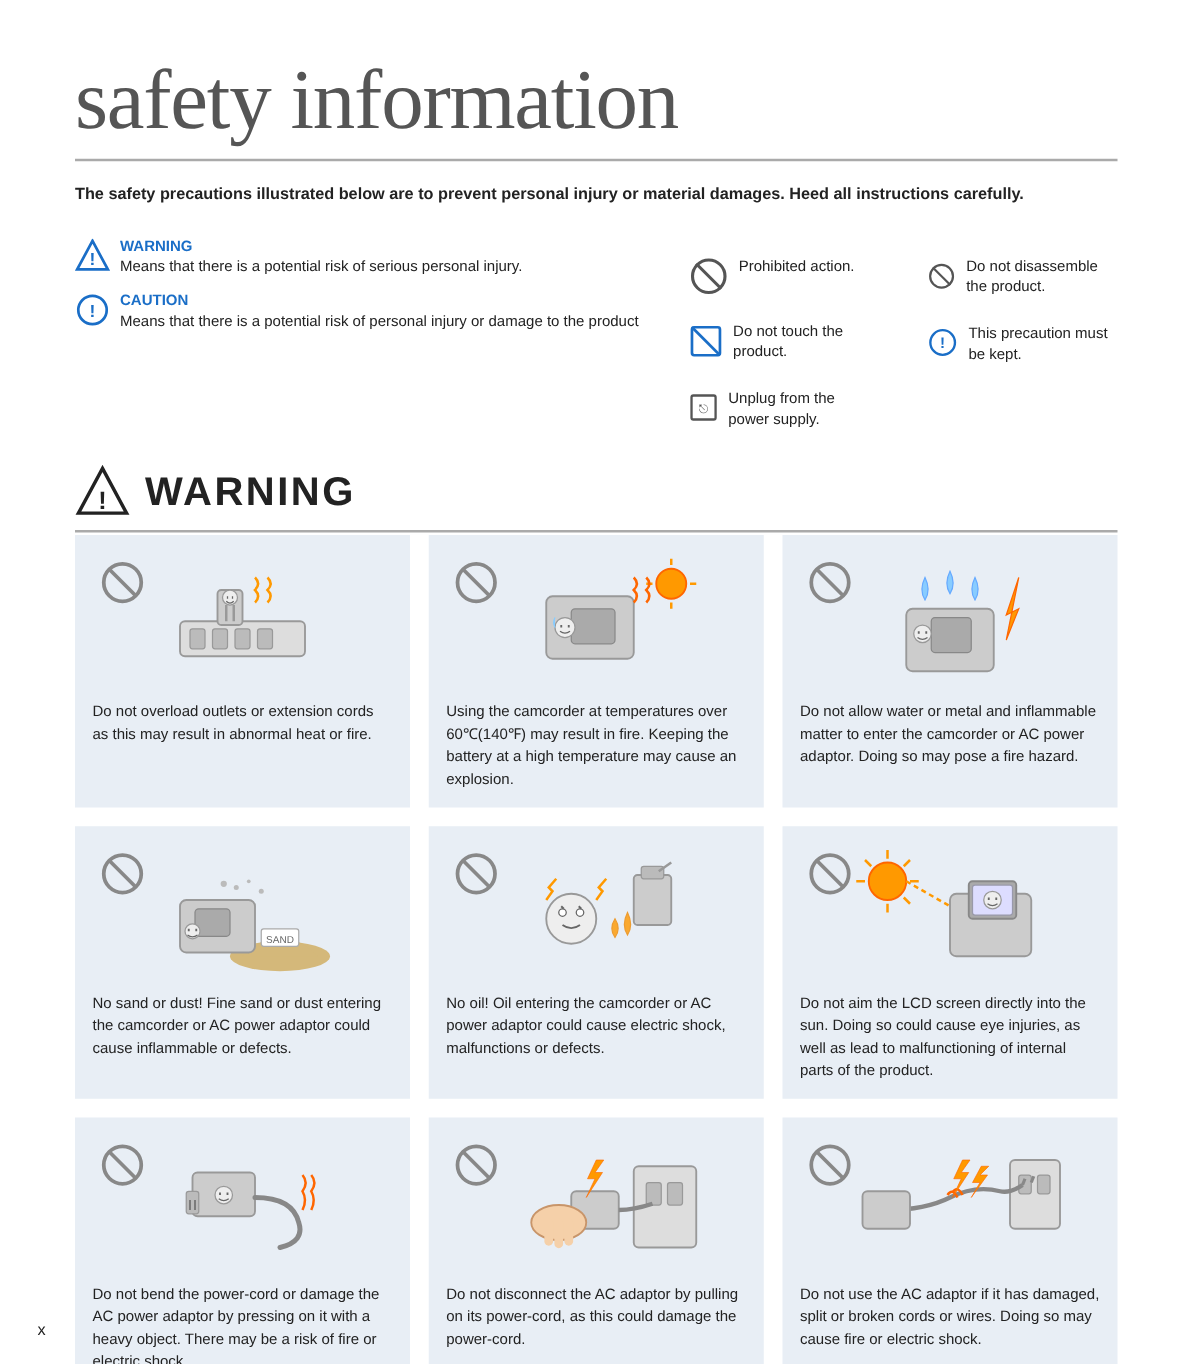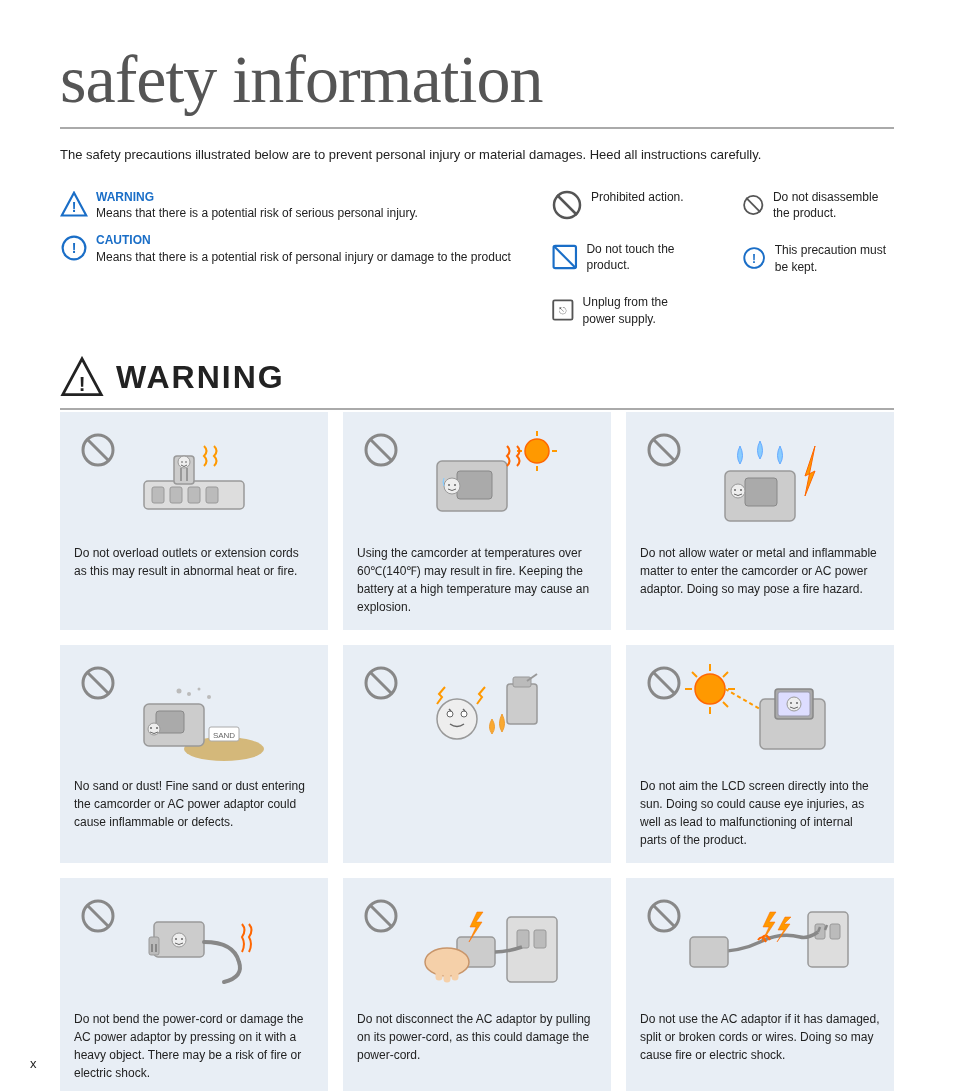--- a/index.html
+++ b/index.html
@@ -22,20 +22,21 @@
       padding-bottom: 8px;
       margin-bottom: 16px;
       font-family: 'Times New Roman', serif;
       letter-spacing: -1px;
     }
 
     .intro-text {
       font-size: 13px;
       margin-bottom: 24px;
       line-height: 1.5;
+      font-weight: bold;
     }
 
     
     .legend {
       display: flex;
       gap: 40px;
       margin-bottom: 28px;
       flex-wrap: wrap;
     }
 
@@ -56,20 +57,21 @@
       display: flex;
       align-items: flex-start;
       gap: 8px;
     }
 
     .legend-item-col {
       display: flex;
       flex-direction: column;
       gap: 20px;
       flex: 1;
+      margin-top: 16px;
     }
 
     .legend-icon {
       width: 28px;
       height: 28px;
       flex-shrink: 0;
       margin-top: 2px;
     }
 
     .legend-text strong {
@@ -390,20 +392,21 @@
         <circle cx="87" cy="55" r="3" fill="#fff" stroke="#666" stroke-width="1"></circle>
         <path d="M73 65 Q80 70 87 65" fill="none" stroke="#666" stroke-width="1.5"></path>
 
         <line x1="72" y1="50" x2="74" y2="52" stroke="#666" stroke-width="1.5"></line>
         <line x1="86" y1="50" x2="88" y2="52" stroke="#666" stroke-width="1.5"></line>
 
         <path d="M60 45 L65 38 L62 35 L68 28" stroke="#f90" stroke-width="2" fill="none"></path>
         <path d="M100 45 L105 38 L102 35 L108 28" stroke="#f90" stroke-width="2" fill="none"></path>
       </svg>
     </div>
+    <p class="warning-card-text">No oil! Oil entering the camcorder or AC power adaptor could cause electric shock, malfunctions or defects.</p>
   </div>
 
   <div class="warning-card">
     <div class="card-top">
       <svg class="prohib" width="36" height="36" viewBox="0 0 36 36">
         <circle cx="18" cy="18" r="15" fill="none" stroke="#888" stroke-width="3"></circle>
         <line x1="7" y1="7" x2="29" y2="29" stroke="#888" stroke-width="3"></line>
       </svg>
       <svg width="100%" height="100%" viewBox="0 0 200 110">
 

